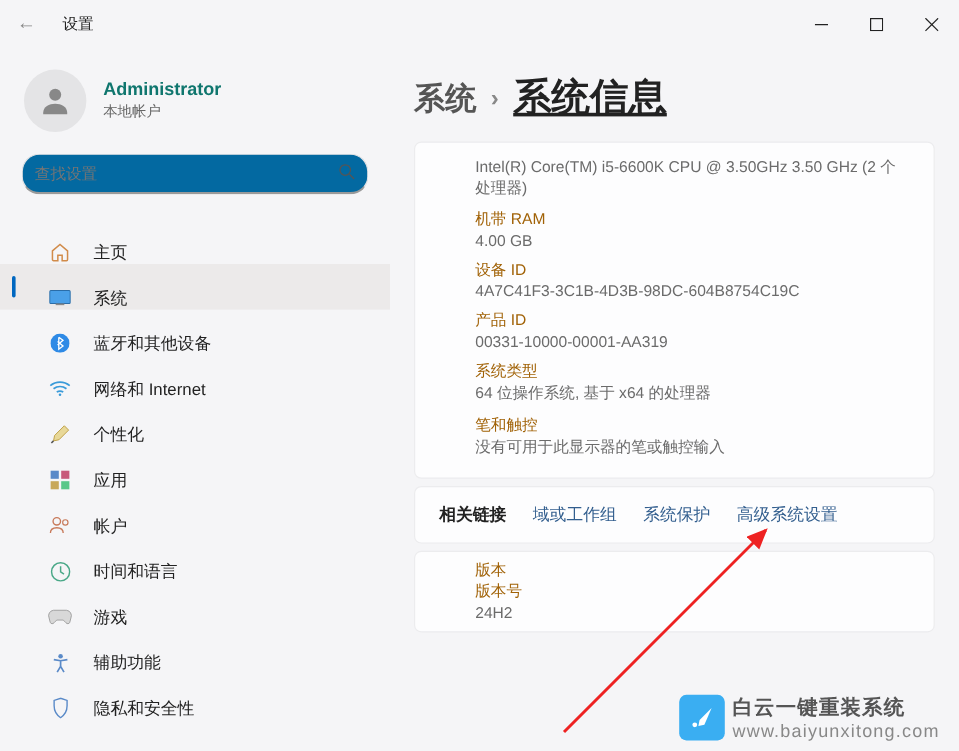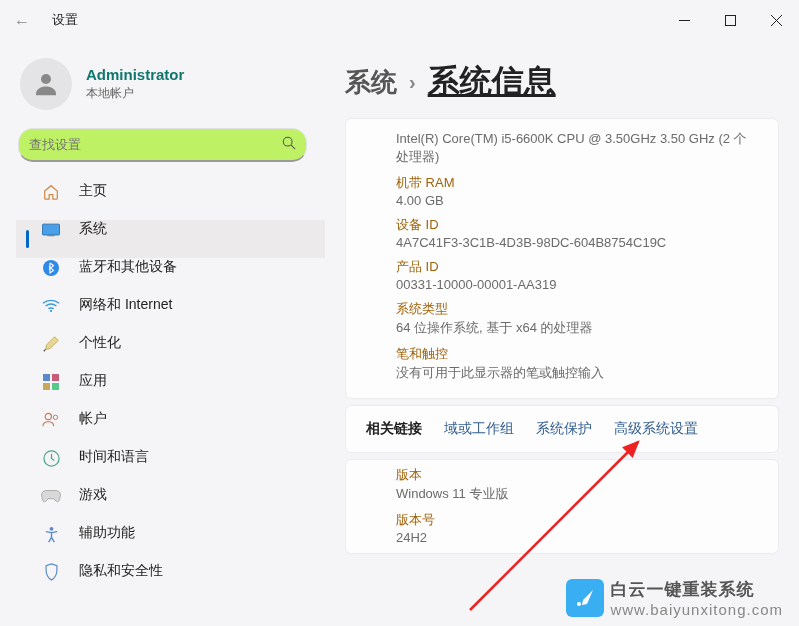--- a/index.html
+++ b/index.html
@@ -15,26 +15,26 @@
 
 .sidebar { width: 325px; padding: 10px 0 0 0; flex-shrink: 0; }
 
 .user { display: flex; align-items: center; padding: 8px 20px 18px 20px; }
 .avatar { width: 52px; height: 52px; border-radius: 50%; background: #e4e4e6; display: flex; align-items: center; justify-content: center; margin-right: 14px; }
 .avatar svg { width: 30px; height: 30px; fill: #888; }
 .user-name { font-size: 15px; font-weight: 600; color: #0f766e; }
 .user-sub { font-size: 12px; color: #666; margin-top: 2px; }
 
 .search-wrap { padding: 0 18px 20px 18px; }
-.search { display: flex; align-items: center; height: 34px; background: #bef264; border: 1px solid #e2e2e4; border-bottom: 2px solid #9a9a9a; border-radius: 15px; padding: 0 10px; }
+.search { display: flex; align-items: center; height: 34px; background: #0369a1; border: 1px solid #e2e2e4; border-bottom: 2px solid #9a9a9a; border-radius: 15px; padding: 0 10px; }
 .search input { border: none; outline: none; flex: 1; font-size: 13px; background: transparent; }
 .search .mag { color: #555; font-size: 14px; }
 
 .nav { }
-.nav-item { display: flex; align-items: flex-start; height: 38px; padding: 0 0 0 25px; font-size: 14px; color: #222; position: relative; cursor: pointer; margin-left: 16px; }
+.nav-item { display: flex; align-items: flex-end; height: 38px; padding: 0 0 0 40px; font-size: 14px; color: #222; position: relative; cursor: pointer; }
 .nav-item.active { background: #eceaea; }
 .nav-item.active::before { content: ""; position: absolute; left: 10px; top: 10px; bottom: 10px; width: 3px; background: #0067c0; border-radius: 2px; }
 .nav-ico { width: 20px; height: 20px; margin-right: 18px; display: flex; align-items: center; justify-content: center; }
 
 .content { flex: 1; overflow: hidden; padding: 20px 0 0 0; }
 .bc { display: flex; align-items: center; padding: 0 20px 14px 20px; font-weight: 600; color: #222; }
 .bc .p1 { font-size: 26px; color: #555; }
 .bc .arrow { margin: 0 12px; font-size: 20px; color: #888; }
 .bc .p2 { font-size: 32px; text-decoration: underline; }
 
@@ -244,21 +244,20 @@
     <div class="card links-card">
       <span class="links-label">相关链接</span>
       <span class="links-a">域或工作组</span>
       <span class="links-a">系统保护</span>
       <span class="links-a">高级系统设置</span>
     </div>
 
     <div class="card" style="padding:0">
       <div class="spec-list" style="padding-top:6px">
         <div class="spec-k">版本</div>
-        <div class="spec-v">Windows 11 专业版</div>
         <div class="spec-k">版本号</div>
         <div class="spec-v" style="margin-bottom:0">24H2</div>
       </div>
     </div>
   </div>
 </div>
 
 <svg class="arrow-annot" style="left:440px; top:430px;" width="220" height="190">
   <defs>
       <marker id="ah" markerWidth="8" markerHeight="8" refX="6" refY="3" orient="auto">

